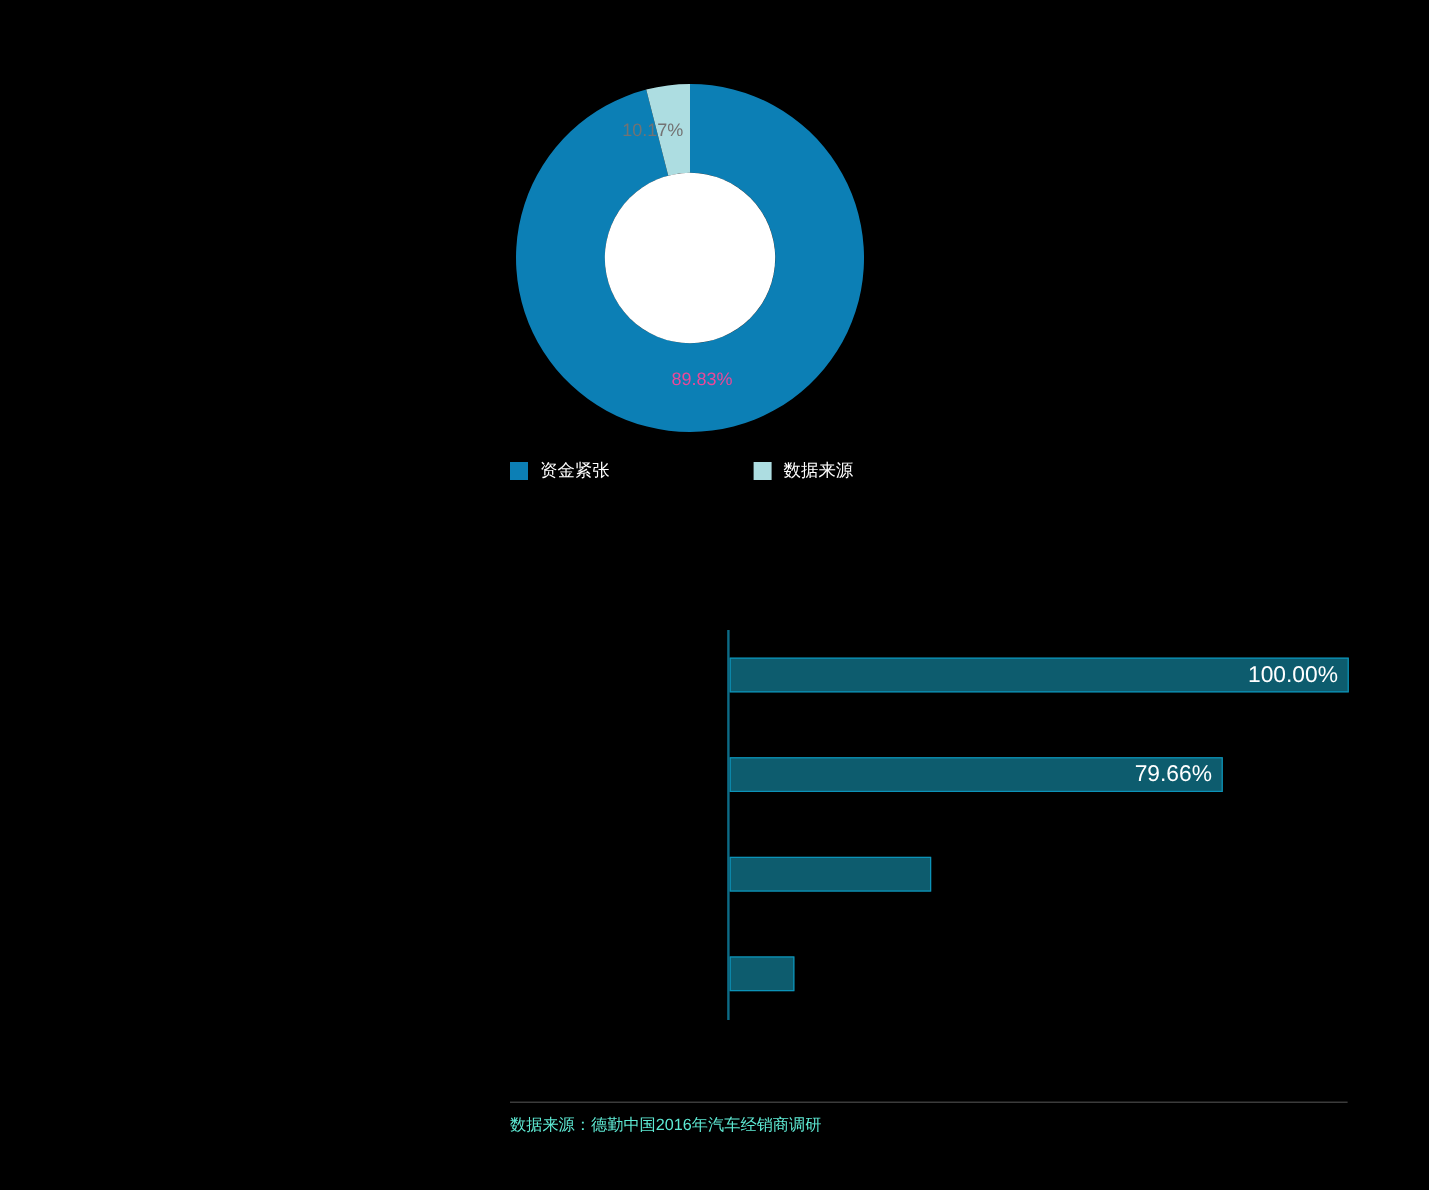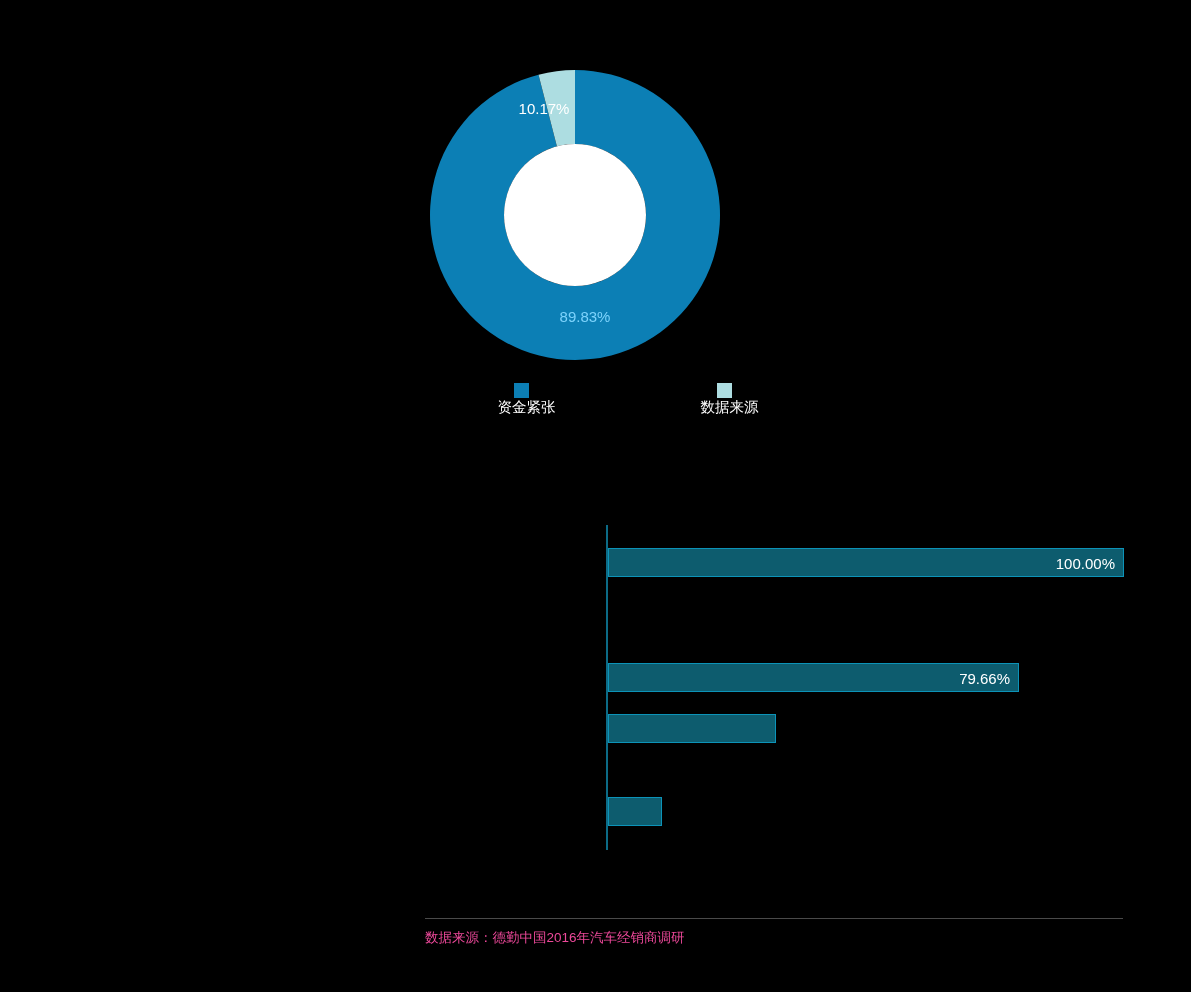--- a/index.html
+++ b/index.html
@@ -27,48 +27,47 @@
     top: 60px;
     width: 310px;
     height: 310px;
   }
   #donut-chart svg {
     display: block;
   }
   .donut-label {
     position: absolute;
     font-size: 15px;
-    color: #7dd3fc;
+    color: #ec4899;
     white-space: nowrap;
   }
   #donut-label-major {
     left: 165px;
     top: 248px;
     transform: translateX(-50%);
   }
   #donut-label-minor {
     left: 124px;
     top: 40px;
     transform: translateX(-50%);
-    color: #ffffff;
+    color: #737373;
   }
 
   
   #donut-legend {
     position: absolute;
     left: 425px;
     top: 383px;
     display: flex;
     align-items: center;
   }
   .legend-item {
     display: flex;
     align-items: center;
     width: 203px;
-    flex-direction: column;
   }
   .legend-swatch {
     width: 15px;
     height: 15px;
     margin-right: 10px;
     flex: none;
   }
   .legend-label {
     font-size: 14.5px;
     color: #ffffff;
@@ -101,40 +100,40 @@
     background: #0d5c6e;
     border: 1px solid #0c93b8;
     box-sizing: border-box;
     position: relative;
   }
   .bar-value {
     position: absolute;
     right: 8px;
     top: 50%;
     transform: translateY(-50%);
-    font-size: 15px;
+    font-size: 19px;
     color: #ffffff;
     white-space: nowrap;
   }
 
   
   #footer {
     position: absolute;
     left: 425px;
     top: 918px;
     width: 698px;
   }
   #footer-rule {
     width: 100%;
     height: 1px;
     background: #4a4a4a;
   }
   .footer-line {
     font-size: 13.5px;
-    color: #ec4899;
+    color: #5eead4;
     margin-top: 11px;
     line-height: 1.25;
     white-space: nowrap;
   }
 </style>
 </head>
 <body>
 
 <div class="page">
 
@@ -171,21 +170,21 @@
 
   <div id="bar-chart">
     <div id="bar-axis"></div>
 
     <div class="bar-row" style="top:23px; width:516px;">
       <div class="bar">
         <span class="bar-value">100.00%</span>
       </div>
     </div>
 
-    <div class="bar-row" style="top:106px; width:411px;margin-top:32px;">
+    <div class="bar-row" style="top:106px; width:411px;">
       <div class="bar">
         <span class="bar-value">79.66%</span>
       </div>
     </div>
 
     <div class="bar-row" style="top:189px; width:168px;">
       <div class="bar">
         <span class="bar-value"></span>
       </div>
     </div>

